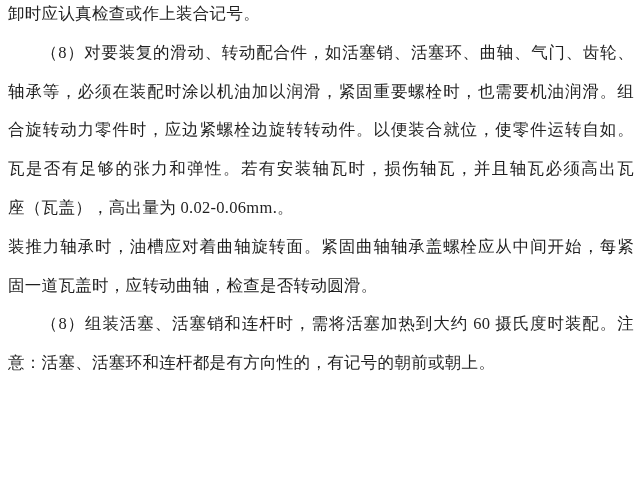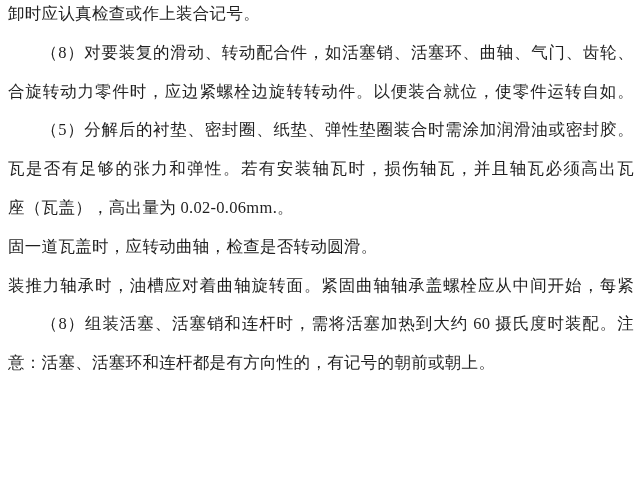--- a/index.html
+++ b/index.html
@@ -33,21 +33,21 @@
   .line.indent {
     padding-left: 33px;
   }
 </style>
 </head>
 <body>
 
 <main class="page">
     <div class="line">卸时应认真检查或作上装合记号。</div>
     <div class="line indent fill">（8）对要装复的滑动、转动配合件，如活塞销、活塞环、曲轴、气门、齿轮、</div>
+    <div class="line fill">轴承等，必须在装配时涂以机油加以润滑，紧固重要螺栓时，也需要机油润滑。组</div>
     <div class="line fill">合旋转动力零件时，应边紧螺栓边旋转转动件。以便装合就位，使零件运转自如。</div>
-    <div class="line indent fill">（5）分解后的衬垫、密封圈、纸垫、弹性垫圈装合时需涂加润滑油或密封胶。</div>
     <div class="line fill">瓦是否有足够的张力和弹性。若有安装轴瓦时，损伤轴瓦，并且轴瓦必须高出瓦</div>
     <div class="line">座（瓦盖），高出量为 0.02-0.06mm.。</div>
+    <div class="line fill">装推力轴承时，油槽应对着曲轴旋转面。紧固曲轴轴承盖螺栓应从中间开始，每紧</div>
     <div class="line">固一道瓦盖时，应转动曲轴，检查是否转动圆滑。</div>
-    <div class="line fill">装推力轴承时，油槽应对着曲轴旋转面。紧固曲轴轴承盖螺栓应从中间开始，每紧</div>
     <div class="line indent fill">（8）组装活塞、活塞销和连杆时，需将活塞加热到大约 60 摄氏度时装配。注</div>
     <div class="line">意：活塞、活塞环和连杆都是有方向性的，有记号的朝前或朝上。</div>
   </main>
 
 </body></html>

